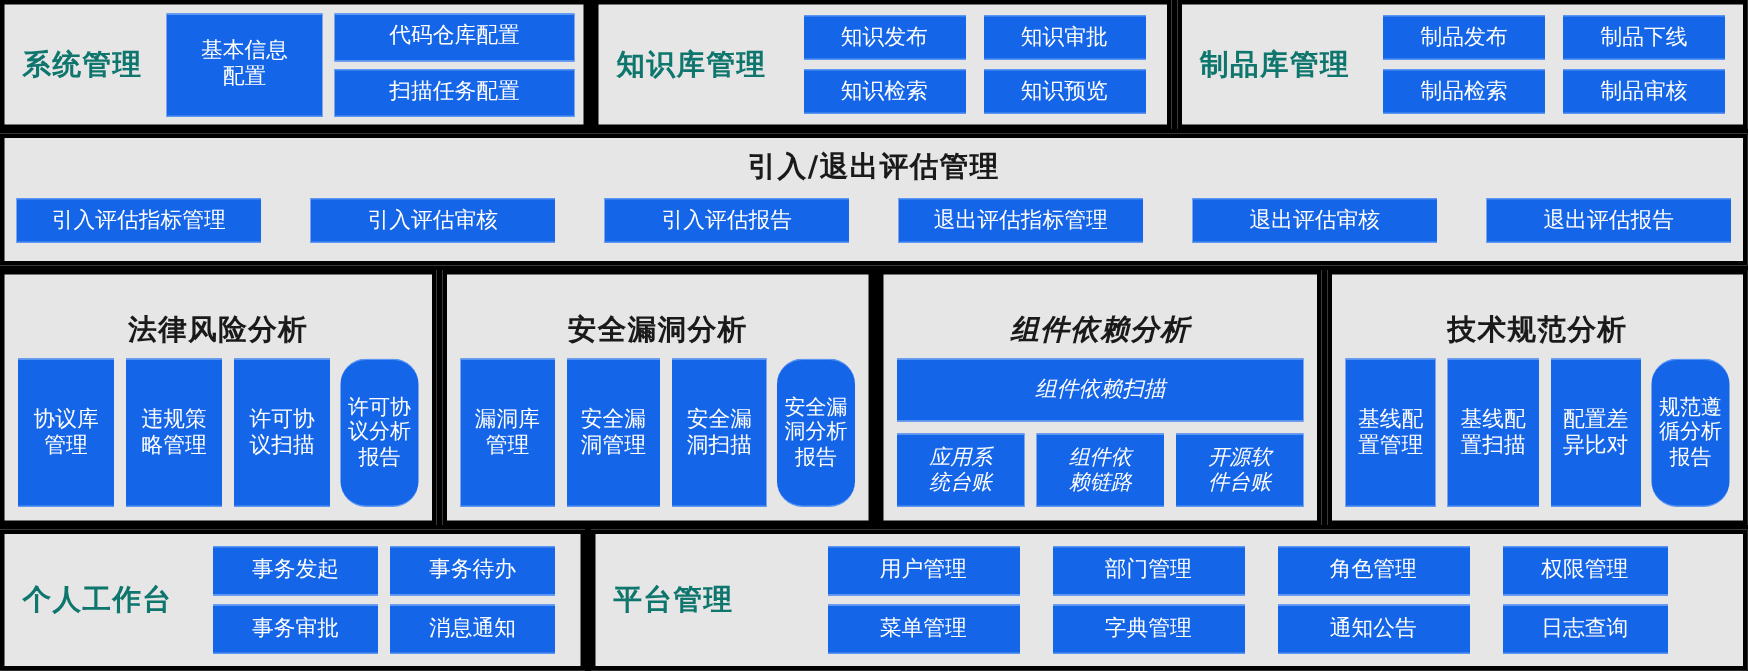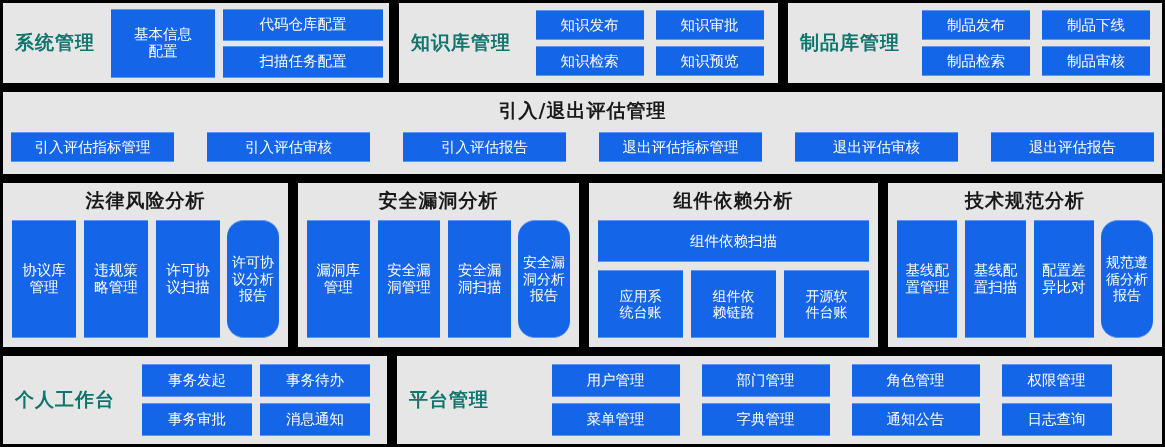--- a/index.html
+++ b/index.html
@@ -109,27 +109,27 @@
     display:flex;justify-content:space-between;
     padding:8px 8px 6px 8px;
   }
   #p-intro .grid6 .btn{width:163px;height:30px;}
 
   
   #row3{height:170px;}
   .an-panel{flex-direction:column;align-items:stretch;}
   #p-legal{width:292px;}
   #p-vuln{width:288px;}
-  #p-comp{width:296px;}
+  #p-comp{width:296px;font-style:italic;}
   #p-tech{width:281px;}
 
   .an-panel .an-title{
     text-align:center;
     font-size:19px;font-weight:700;color:#1a1a1a;
-    padding-top:5px;letter-spacing:1px;
+    padding-top:24px;letter-spacing:1px;
   }
   .an-panel .an-body{
     flex:1;display:flex;gap:7px;
     padding:6px 9px 9px 9px;box-sizing:border-box;
   }
   .an-panel .stack{
     flex:1;display:flex;flex-direction:row;gap:8px;
   }
   .an-panel .stack .btn{flex:1;}
   .vbtn{

